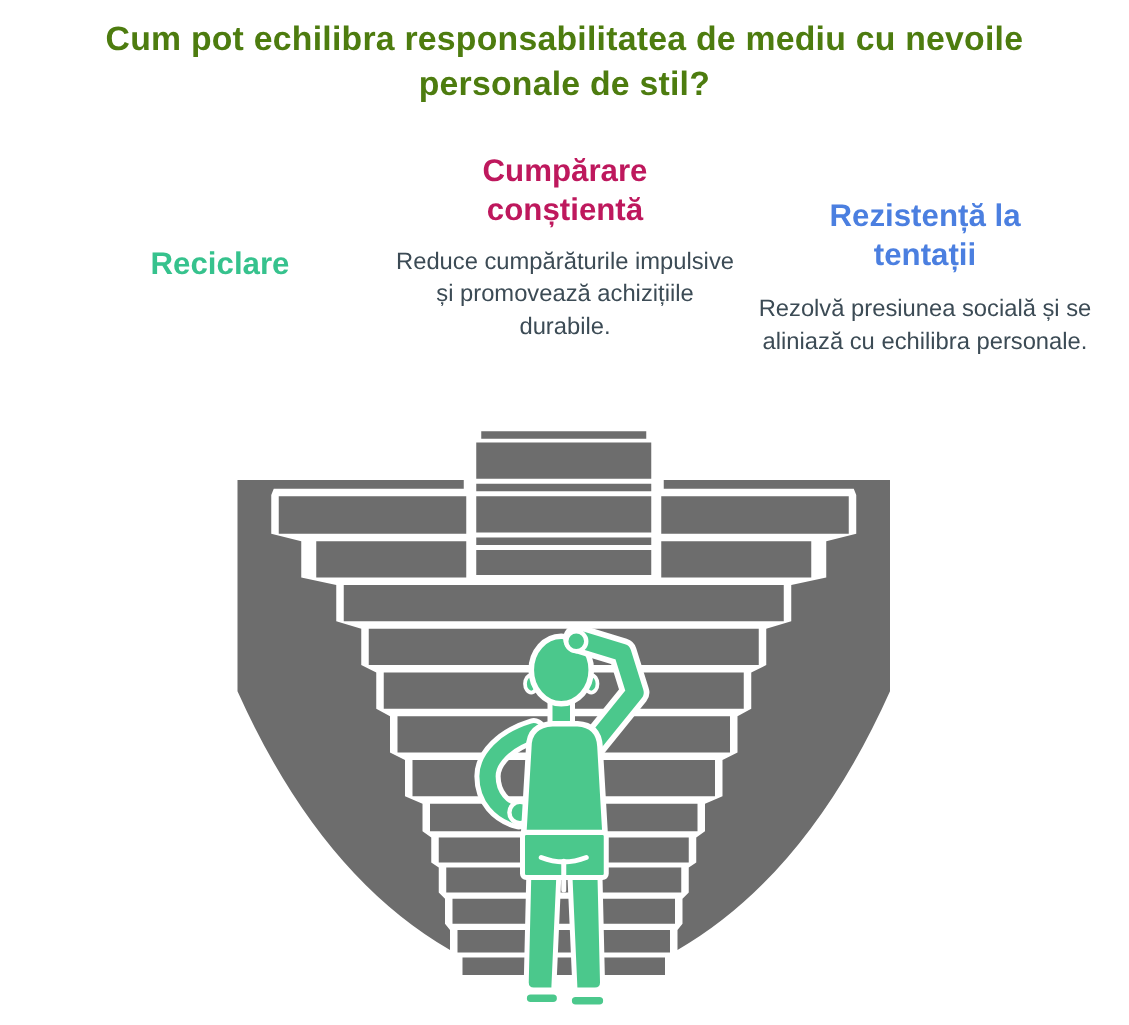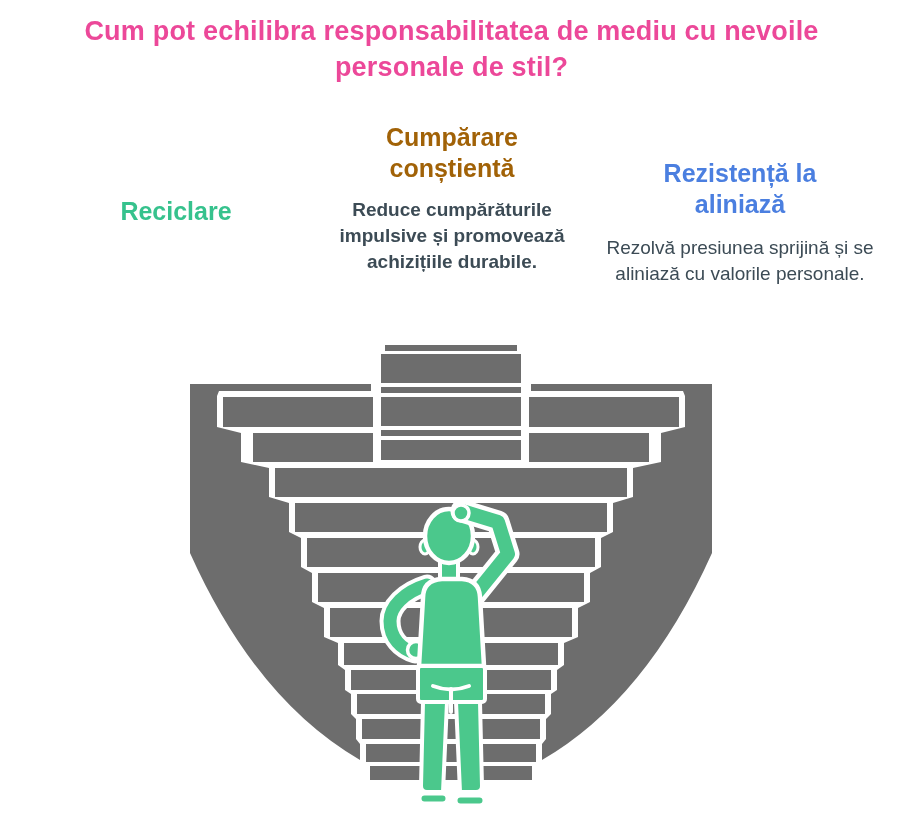--- a/index.html
+++ b/index.html
@@ -10,44 +10,44 @@
          width:812px;text-align:center;font-size:27px;font-weight:bold;
          line-height:1.32;letter-spacing:.2px;}
   .col{position:absolute;text-align:center;}
   .col-heading{font-size:25px;font-weight:bold;line-height:1.22;margin:0 auto;}
   .col-body{font-size:19px;line-height:1.38;margin-top:16px;}
   #col-1{left:40px;top:196px;width:272px;}
   #col-2{left:316px;top:122px;width:272px;}
   #col-3{left:606px;top:158px;width:268px;}
   #col-1 .col-heading{max-width:240px;}
   #col-2 .col-heading{max-width:210px;}
-  #col-2 .col-body{margin-top:14px;font-weight:bold;}
+  #col-2 .col-body{margin-top:14px;}
   #col-3 .col-heading{max-width:200px;}
   svg{position:absolute;left:0;top:0;}
   .step{stroke:none;}
 </style>
 </head>
 <body>
 
 <div class="stage">
 
-  <div class="title" style="color: #ec4899;">Cum pot echilibra responsabilitatea de mediu cu nevoile personale de stil?</div>
+  <div class="title" style="color: #4d7c0f;">Cum pot echilibra responsabilitatea de mediu cu nevoile personale de stil?</div>
 
   <div class="col" id="col-1">
     <div class="col-heading" style="color: rgb(54, 194, 141);">Reciclare</div>
   </div>
 
   <div class="col" id="col-2">
-    <div class="col-heading" style="color: #a16207;">Cumpărare conștientă</div>
+    <div class="col-heading" style="color: #be185d;">Cumpărare conștientă</div>
     <div class="col-body" style="color: rgb(60, 75, 85);">Reduce cumpărăturile impulsive și promovează achizițiile durabile.</div>
   </div>
 
   <div class="col" id="col-3">
-    <div class="col-heading" style="color: rgb(75, 127, 224);">Rezistență la aliniază</div>
-    <div class="col-body" style="color: rgb(60, 75, 85);">Rezolvă presiunea sprijină și se aliniază cu valorile personale.</div>
+    <div class="col-heading" style="color: rgb(75, 127, 224);">Rezistență la tentații</div>
+    <div class="col-body" style="color: rgb(60, 75, 85);">Rezolvă presiunea socială și se aliniază cu echilibra personale.</div>
   </div>
 
   <svg width="903" height="820" viewBox="0 0 903 820">
     <g fill="#6d6d6d">
 
       <g>
         <rect class="step" x="385" y="345" width="132" height="6"></rect>
         <rect class="step" x="381" y="354" width="140" height="29"></rect>
         <rect class="step" x="381" y="387" width="140" height="6"></rect>
         <rect class="step" x="381" y="397" width="140" height="29"></rect>

